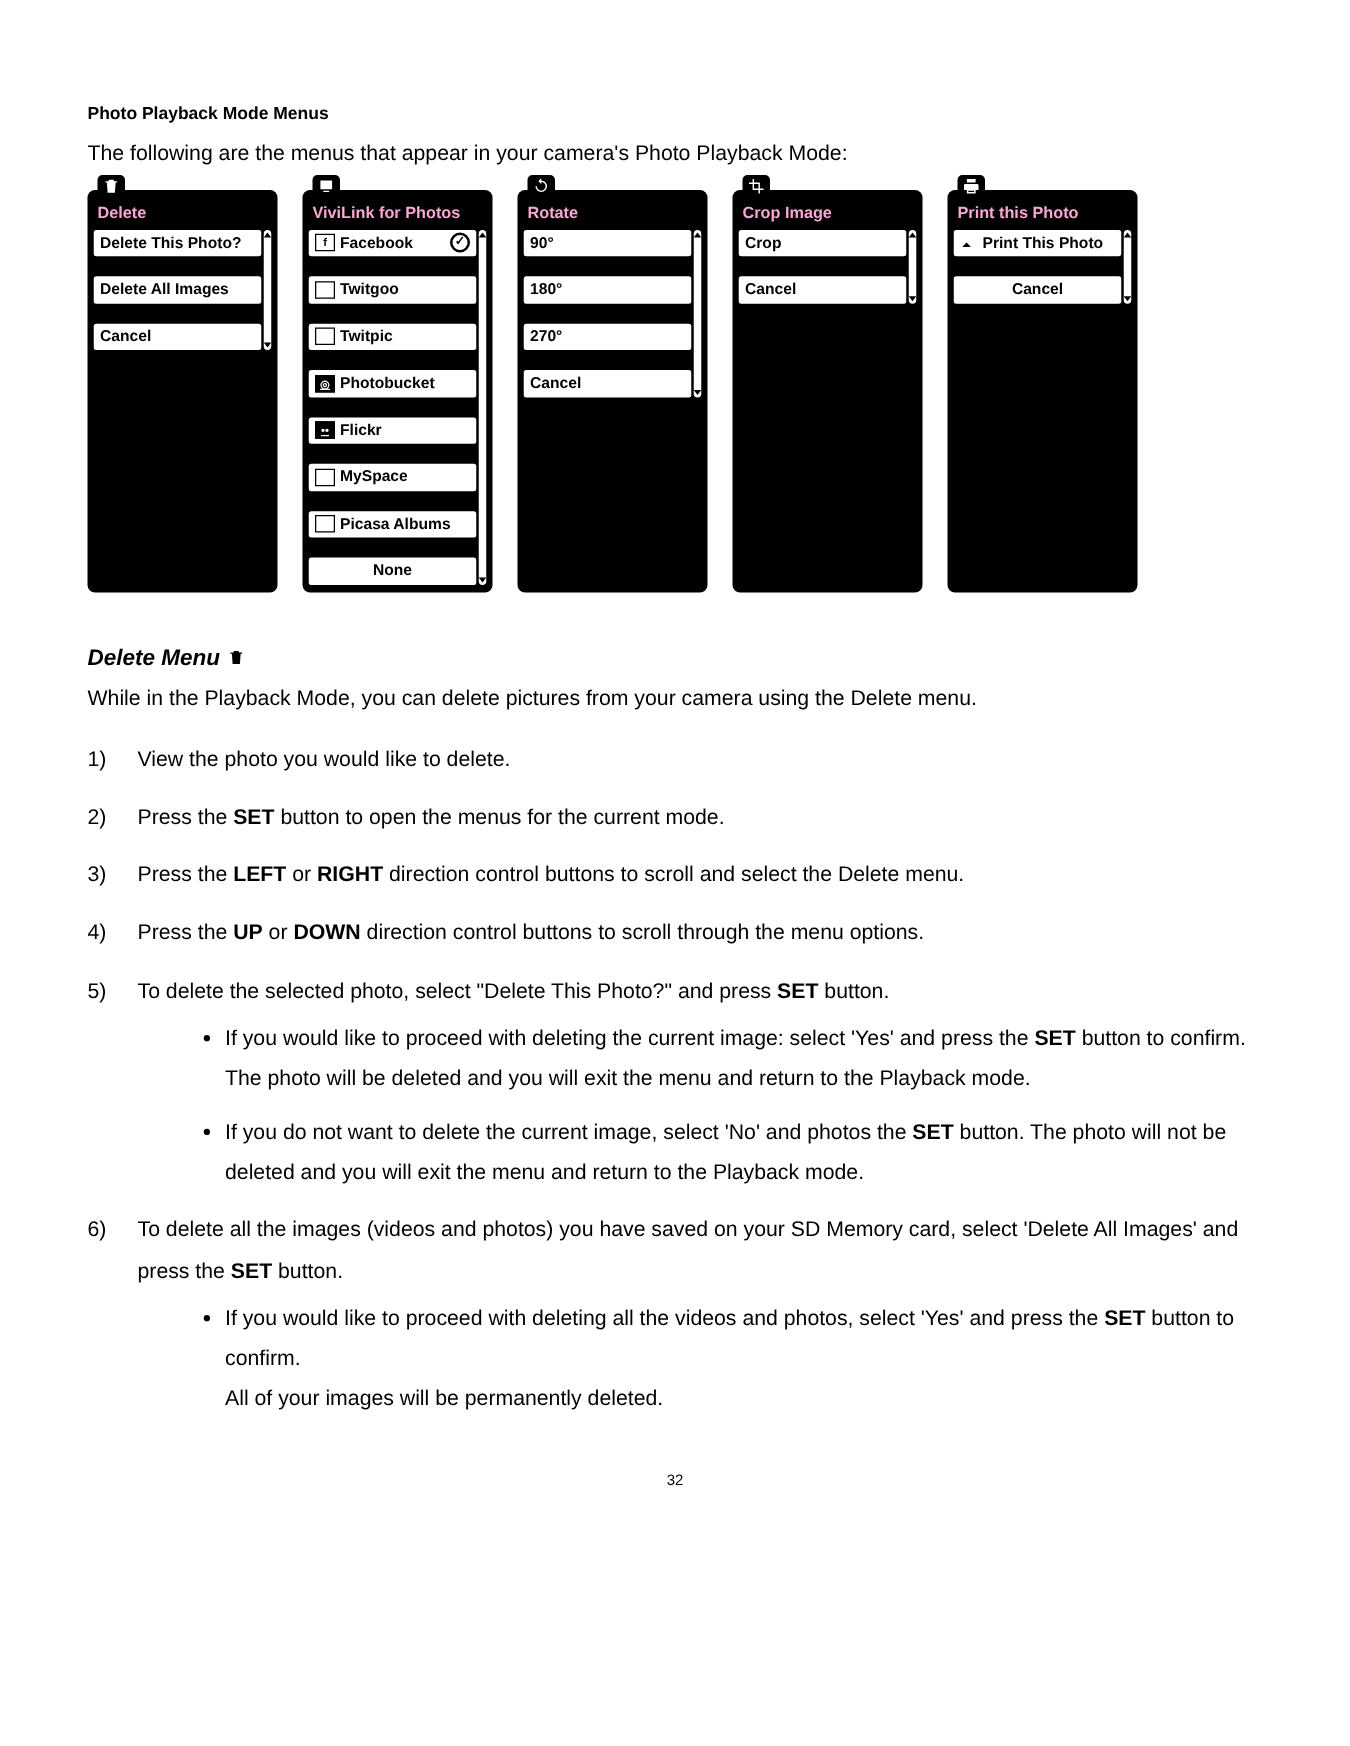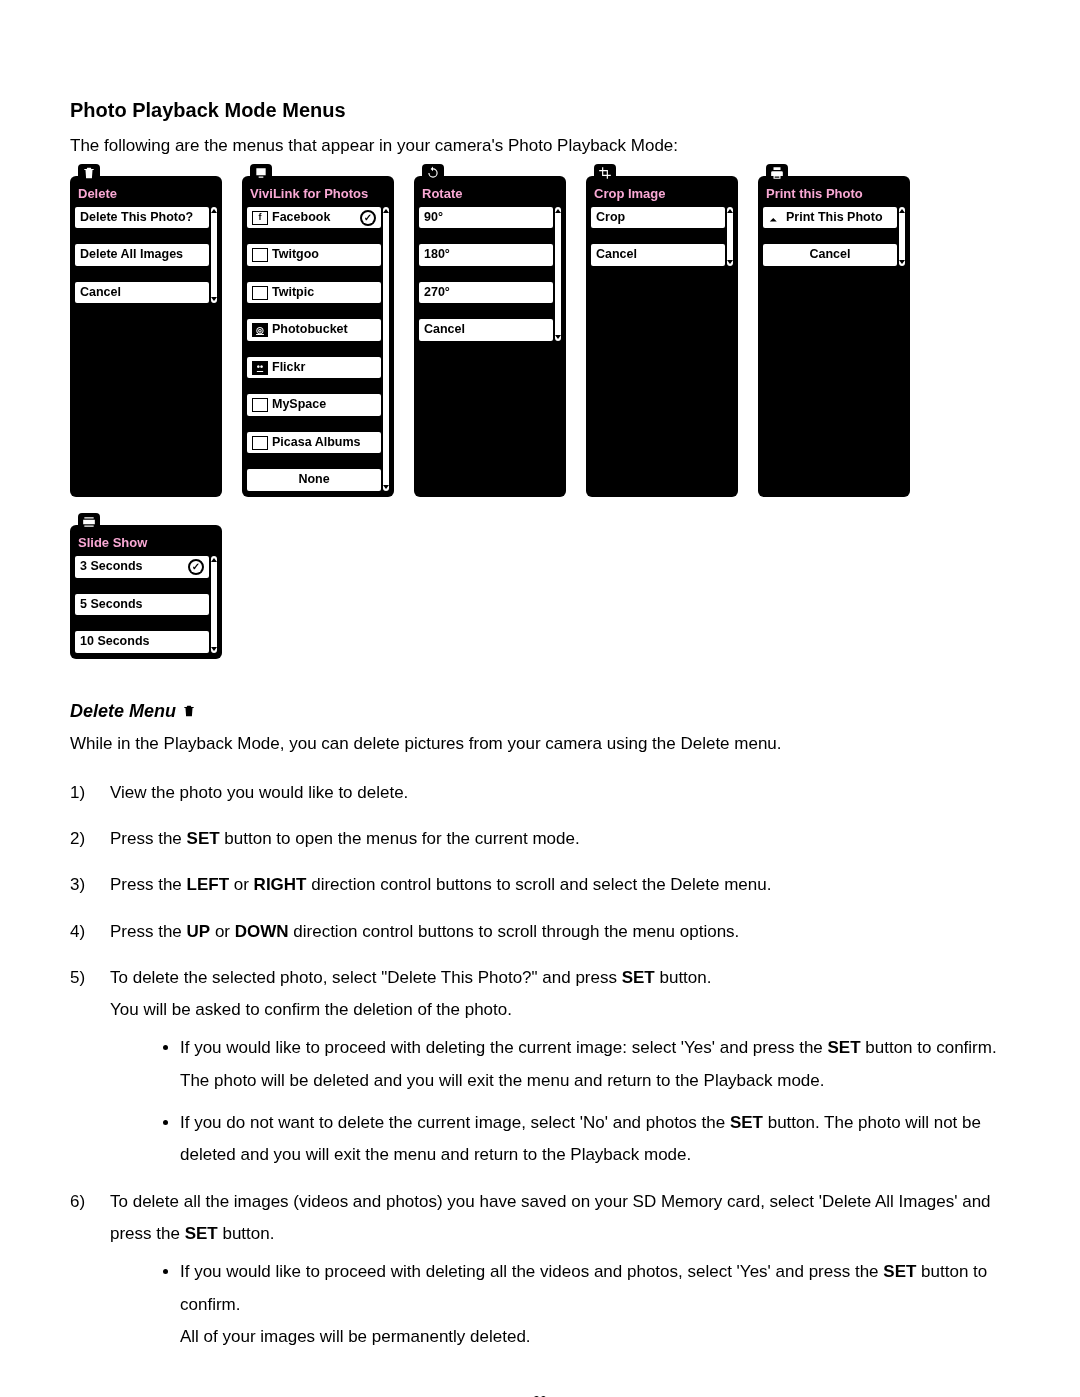--- a/index.html
+++ b/index.html
@@ -4,23 +4,23 @@
 <style>
   body {
     font-family: Arial, Helvetica, sans-serif;
     font-size: 17px;
     color: #000;
     margin: 0;
     padding: 80px 70px 40px 70px;
     line-height: 1.4;
   }
   h1 {
-    font-size: 20px;
+    font-size: 14px;
     font-weight: bold;
-    margin: 16px 0 10px 0;
+    margin: 1px 0 10px 0;
   }
   h2 {
     font-size: 18px;
     font-style: italic;
     font-weight: bold;
     margin: 30px 0 8px 0;
     display: flex;
     align-items: center;
     gap: 6px;
   }
@@ -303,42 +303,20 @@
         </div>
         <div class="menu-item center">Cancel</div>
       </div>
       <div class="scroll-track">
           <div class="arrow up"></div>
           <div class="arrow down"></div>
         </div>
     </div>
   </div>
 
-  <div class="menu-card">
-    <div class="menu-tab">
-      <svg viewBox="0 0 24 24">
-          <path d="M4 4h16v2H4zM4 18h16v2H4zM2 8h20v8H2z"></path>
-        </svg>
-    </div>
-    <div class="menu-title">Slide Show</div>
-    <div class="menu-items-wrap">
-      <div class="menu-items">
-        <div class="menu-item">
-          <span>3 Seconds</span>
-          <span class="check-circle"></span>
-        </div>
-        <div class="menu-item">5 Seconds</div>
-        <div class="menu-item">10 Seconds</div>
-      </div>
-      <div class="scroll-track">
-          <div class="arrow up"></div>
-          <div class="arrow down"></div>
-        </div>
-    </div>
-  </div>
 
 </div>
 
 <h2>
   <span>Delete Menu</span>
   <span class="mini-icon">
       <svg viewBox="0 0 24 24">
         <path d="M6 7h12l-1 14H7L6 7zm3-4h6l1 2h4v2H4V5h4l1-2z"></path>
       </svg>
     </span>
@@ -351,21 +329,20 @@
     <span>Press the </span><b>SET</b><span> button to open the menus for the current mode.</span>
   </li>
   <li>
     <span>Press the </span><b>LEFT</b><span> or </span><b>RIGHT</b><span> direction control buttons to scroll and select the Delete menu.</span>
   </li>
   <li>
     <span>Press the </span><b>UP</b><span> or </span><b>DOWN</b><span> direction control buttons to scroll through the menu options.</span>
   </li>
   <li>
     <span>To delete the selected photo, select "Delete This Photo?" and press </span><b>SET</b><span> button.</span><br>
-    <span>You will be asked to confirm the deletion of the photo.</span>
     <ul class="bullets">
       <li>
         <span>If you would like to proceed with deleting the current image: select 'Yes' and press the </span><b>SET</b><span> button to confirm. The photo will be deleted and you will exit the menu and return to the Playback mode.</span>
       </li>
       <li>
         <span>If you do not want to delete the current image, select 'No' and photos the </span><b>SET</b><span> button. The photo will not be deleted and you will exit the menu and return to the Playback mode.</span>
       </li>
     </ul>
   </li>
   <li>

